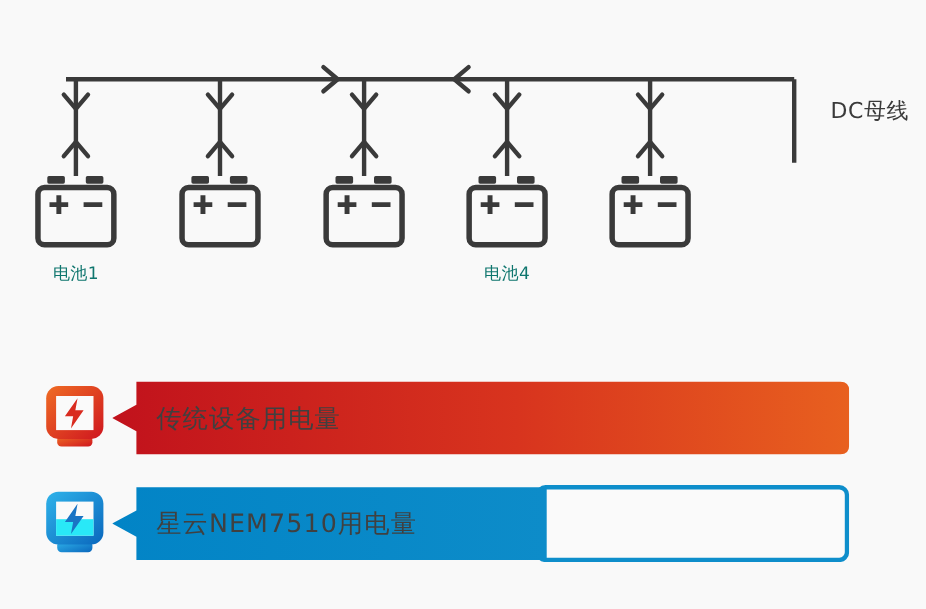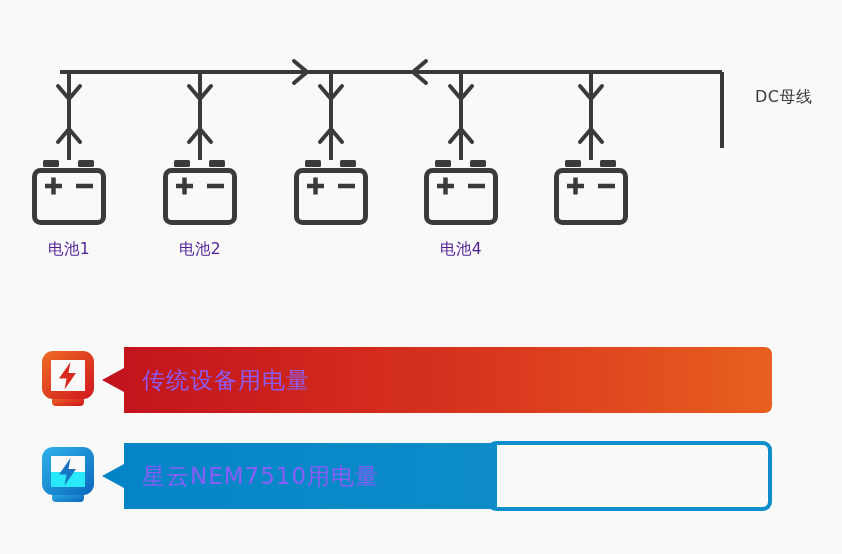--- a/index.html
+++ b/index.html
@@ -23,21 +23,21 @@
     width: 842px; height: 300px;
   }
   #bus-svg {
     position: absolute;
     left: 0; top: 0;
   }
   .bus-label {
     position: absolute;
     left: 755px;
     top: 87px;
-    font-size: 16px;
+    font-size: 20px;
     color: #3a3a3a;
     letter-spacing: 0.5px;
     white-space: nowrap;
   }
 
   
   .battery-row {
     position: absolute;
     left: 0;
     top: 158px;
@@ -50,21 +50,21 @@
     top: 0;
     text-align: center;
   }
   .battery-icon {
     display: block;
     margin: 0 auto;
   }
   .battery-label {
     margin-top: 9px;
     font-size: 15.5px;
-    color: #4c1d95;
+    color: #0f766e;
     letter-spacing: 0.3px;
   }
 
   
   .bar-block {
     position: absolute;
     left: 0;
     width: 842px;
   }
   #bar-block-1 { top: 345px; height: 70px; }
@@ -84,21 +84,21 @@
     width: 670px;
   }
   .bar-text {
     position: absolute;
     left: 142px;
     top: 0;
     height: 70px;
     display: flex;
     align-items: center;
     font-size: 23px;
-    color: #8b5cf6;
+    color: #404040;
     letter-spacing: 1px;
     white-space: nowrap;
     pointer-events: none;
   }
 </style>
 </head>
 <body>
 
 <div id="diagram">
 
@@ -160,21 +160,20 @@
       <svg class="battery-icon" width="76" height="72" viewBox="0 0 76 72">
         <rect x="12" y="2" width="16" height="7" rx="1.5" fill="#3a3a3a"></rect>
         <rect x="47" y="2" width="16" height="7" rx="1.5" fill="#3a3a3a"></rect>
         <rect x="3.5" y="12.5" width="69" height="52" rx="6" ry="6" fill="none" stroke="#3a3a3a" stroke-width="5"></rect>
         <g stroke="#3a3a3a" stroke-width="4.5" stroke-linecap="butt">
           <line x1="14" y1="28" x2="31" y2="28"></line>
           <line x1="22.5" y1="19.5" x2="22.5" y2="36.5"></line>
           <line x1="45" y1="28" x2="62" y2="28"></line>
         </g>
       </svg>
-      <div class="battery-label">电池2</div>
     </div>
 
     <div class="battery-cell" style="left:276px">
       <svg class="battery-icon" width="76" height="72" viewBox="0 0 76 72">
         <rect x="12" y="2" width="16" height="7" rx="1.5" fill="#3a3a3a"></rect>
         <rect x="47" y="2" width="16" height="7" rx="1.5" fill="#3a3a3a"></rect>
         <rect x="3.5" y="12.5" width="69" height="52" rx="6" ry="6" fill="none" stroke="#3a3a3a" stroke-width="5"></rect>
         <g stroke="#3a3a3a" stroke-width="4.5" stroke-linecap="butt">
           <line x1="14" y1="28" x2="31" y2="28"></line>
           <line x1="22.5" y1="19.5" x2="22.5" y2="36.5"></line>

